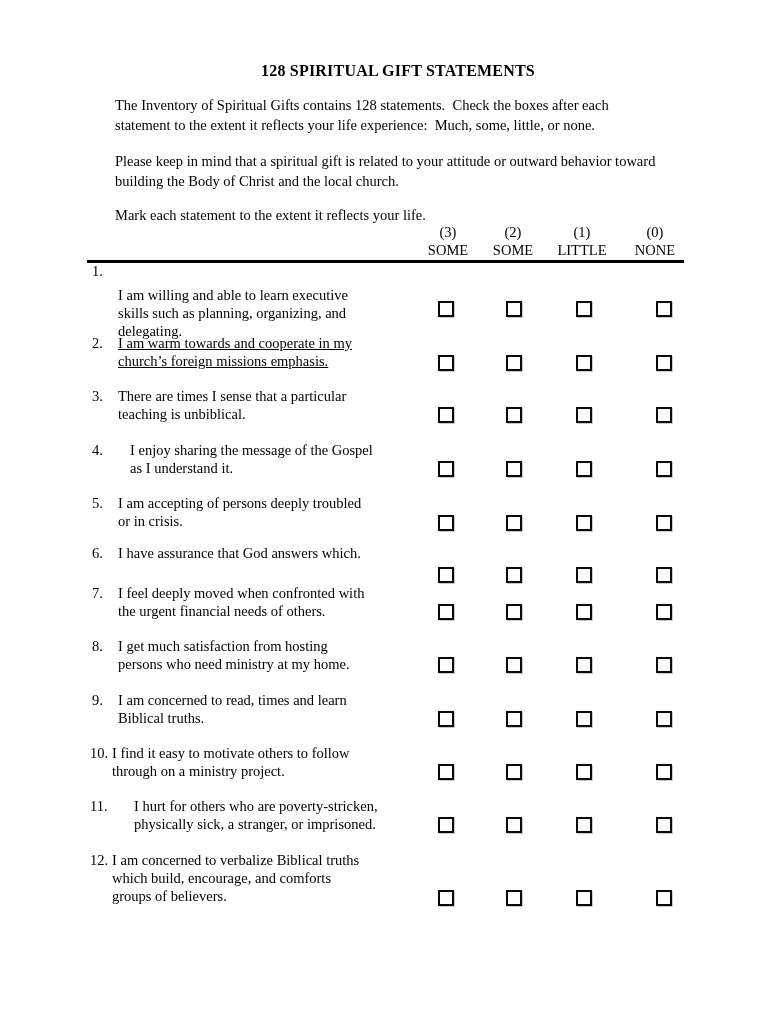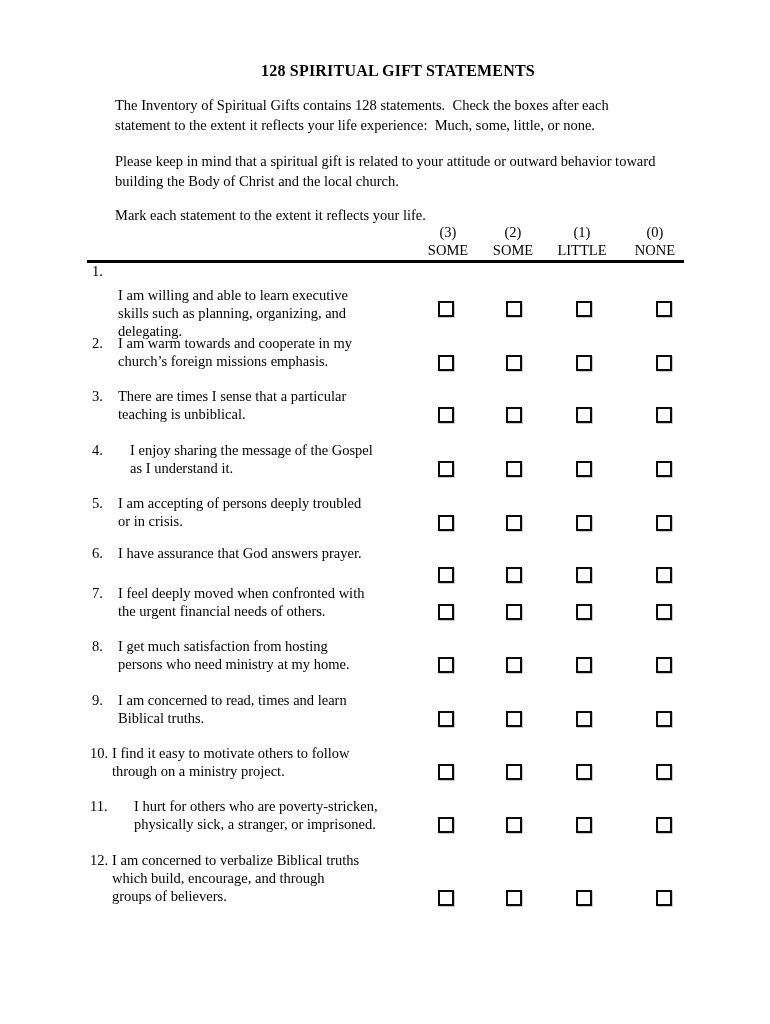--- a/index.html
+++ b/index.html
@@ -108,21 +108,21 @@
 skills such as planning, organizing, and
 delegating.</div>
     <span class="box" role="checkbox" aria-checked="false" style="left: 438px; top: 39px;"></span>
         <span class="box" role="checkbox" aria-checked="false" style="left: 506px; top: 39px;"></span>
         <span class="box" role="checkbox" aria-checked="false" style="left: 576px; top: 39px;"></span>
         <span class="box" role="checkbox" aria-checked="false" style="left: 656px; top: 39px;"></span>
       </div>
 
     <div class="row" style="top: 334px;">
       <span class="num" style="left: 92px;">2.</span>
-      <div class="stmt" style="left: 118px;">I am warm towards and cooperate in my
+      <div class="stmt" style="left: 118px; text-decoration: underline;">I am warm towards and cooperate in my
 church’s foreign missions emphasis.</div>
     <span class="box" role="checkbox" aria-checked="false" style="left: 438px; top: 21px;"></span>
         <span class="box" role="checkbox" aria-checked="false" style="left: 506px; top: 21px;"></span>
         <span class="box" role="checkbox" aria-checked="false" style="left: 576px; top: 21px;"></span>
         <span class="box" role="checkbox" aria-checked="false" style="left: 656px; top: 21px;"></span>
       </div>
 
     <div class="row" style="top: 387px;">
       <span class="num" style="left: 92px;">3.</span>
       <div class="stmt" style="left: 118px;">There are times I sense that a particular
@@ -148,21 +148,21 @@
       <div class="stmt" style="left: 118px;">I am accepting of persons deeply troubled
 or in crisis.</div>
     <span class="box" role="checkbox" aria-checked="false" style="left: 438px; top: 21px;"></span>
         <span class="box" role="checkbox" aria-checked="false" style="left: 506px; top: 21px;"></span>
         <span class="box" role="checkbox" aria-checked="false" style="left: 576px; top: 21px;"></span>
         <span class="box" role="checkbox" aria-checked="false" style="left: 656px; top: 21px;"></span>
       </div>
 
     <div class="row" style="top: 544px;">
       <span class="num" style="left: 92px;">6.</span>
-      <div class="stmt" style="left: 118px;">I have assurance that God answers prayer.</div>
+      <div class="stmt" style="left: 118px;">I have assurance that God answers which.</div>
     <span class="box" role="checkbox" aria-checked="false" style="left: 438px; top: 23px;"></span>
         <span class="box" role="checkbox" aria-checked="false" style="left: 506px; top: 23px;"></span>
         <span class="box" role="checkbox" aria-checked="false" style="left: 576px; top: 23px;"></span>
         <span class="box" role="checkbox" aria-checked="false" style="left: 656px; top: 23px;"></span>
       </div>
 
     <div class="row" style="top: 584px;">
       <span class="num" style="left: 92px;">7.</span>
       <div class="stmt" style="left: 118px;">I feel deeply moved when confronted with
 the urgent financial needs of others.</div>
@@ -208,21 +208,21 @@
 physically sick, a stranger, or imprisoned.</div>
     <span class="box" role="checkbox" aria-checked="false" style="left: 438px; top: 20px;"></span>
         <span class="box" role="checkbox" aria-checked="false" style="left: 506px; top: 20px;"></span>
         <span class="box" role="checkbox" aria-checked="false" style="left: 576px; top: 20px;"></span>
         <span class="box" role="checkbox" aria-checked="false" style="left: 656px; top: 20px;"></span>
       </div>
 
     <div class="row" style="top: 851px;">
       <span class="num" style="left: 90px;">12.</span>
       <div class="stmt" style="left: 112px;">I am concerned to verbalize Biblical truths
-which build, encourage, and through
+which build, encourage, and comforts
 groups of believers.</div>
     <span class="box" role="checkbox" aria-checked="false" style="left: 438px; top: 39px;"></span>
         <span class="box" role="checkbox" aria-checked="false" style="left: 506px; top: 39px;"></span>
         <span class="box" role="checkbox" aria-checked="false" style="left: 576px; top: 39px;"></span>
         <span class="box" role="checkbox" aria-checked="false" style="left: 656px; top: 39px;"></span>
       </div>
   </div>
 
 </div>
 

